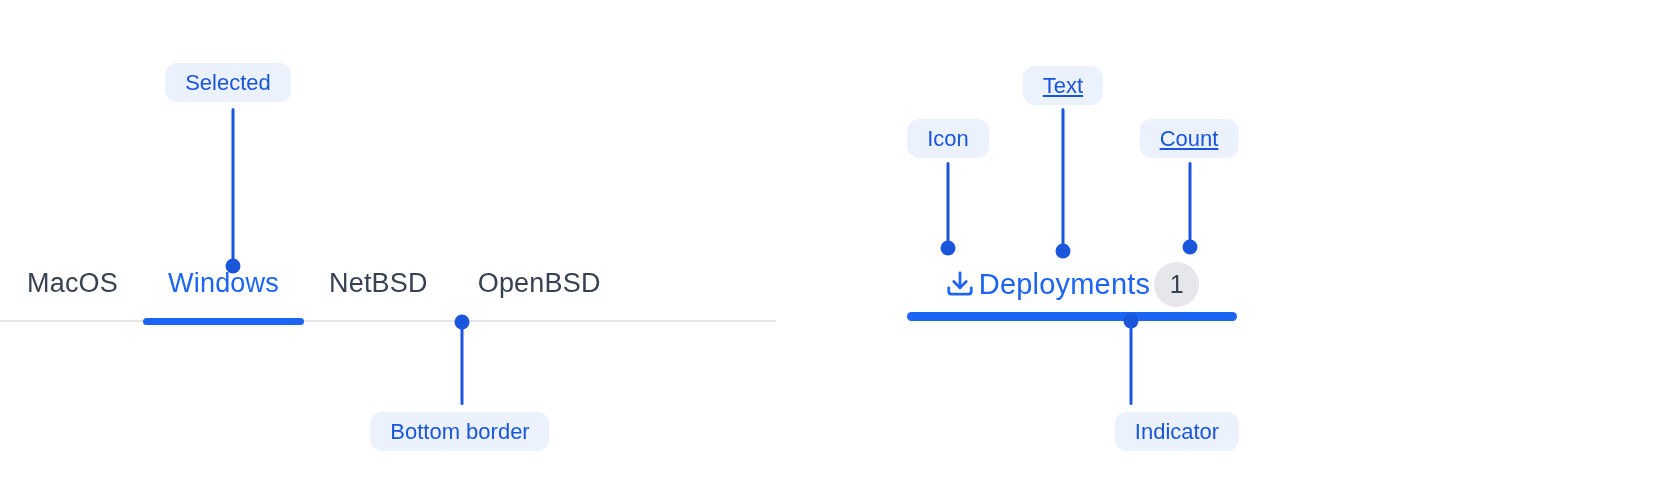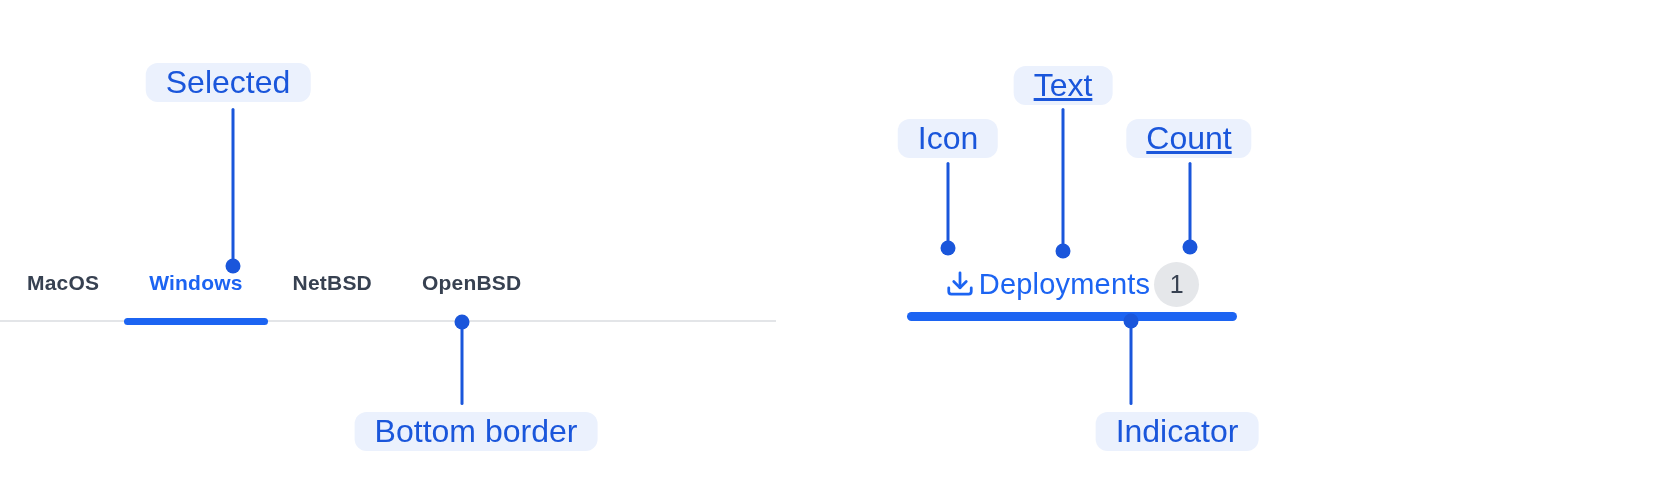--- a/index.html
+++ b/index.html
@@ -29,21 +29,21 @@
   
   .pill {
     position: absolute;
     transform: translateX(-50%);
     height: 39px;
     line-height: 39px;
     padding: 0 20px;
     border-radius: 12px;
     background: var(--pill-bg);
     color: var(--annotation-blue);
-    font-size: 32px;
+    font-size: 22px;
     font-weight: 500;
     white-space: nowrap;
     text-align: center;
   }
 
   
   .connector {
     position: absolute;
     width: 3px;
     border-radius: 1.5px;
@@ -72,22 +72,22 @@
     padding-left: 2px;
     border-bottom: 2px solid var(--divider);
     box-sizing: border-box;
   }
   .tab {
     position: relative;
     height: 100%;
     display: flex;
     align-items: center;
     padding: 0 25px;
-    font-size: 21px;
-    font-weight: 700;
+    font-size: 27px;
+    font-weight: 400;
     color: var(--inactive-tab);
     cursor: pointer;
     letter-spacing: 0.2px;
   }
   .tab.active { color: var(--tab-blue); }
   .tab.active::after {
     content: "";
     position: absolute;
     left: 0;
     right: 0;
@@ -152,21 +152,21 @@
 
   <div class="tabbar">
     <div class="tab">MacOS</div>
     <div class="tab active">Windows</div>
     <div class="tab">NetBSD</div>
     <div class="tab">OpenBSD</div>
   </div>
 
   <div class="dot" style="left:462px; top:322px;"></div>
   <div class="connector" style="left:462px; top:326px; height:79px;"></div>
-  <div class="pill" style="left:476px; top:412px;">Bottom border</div>
+  <div class="pill" style="left:460px; top:412px;">Bottom border</div>
 
   <div class="pill" style="left:948px; top:119px;">Icon</div>
   <div class="connector" style="left:948px; top:162px; height:80px;"></div>
   <div class="dot" style="left:948px; top:248px;"></div>
 
   <div class="pill" style="left:1063px; top:66px;text-decoration:underline;">Text</div>
   <div class="connector" style="left:1063px; top:108px; height:137px;"></div>
   <div class="dot" style="left:1063px; top:251px;"></div>
 
   <div class="pill" style="left:1189px; top:119px;text-decoration:underline;">Count</div>

